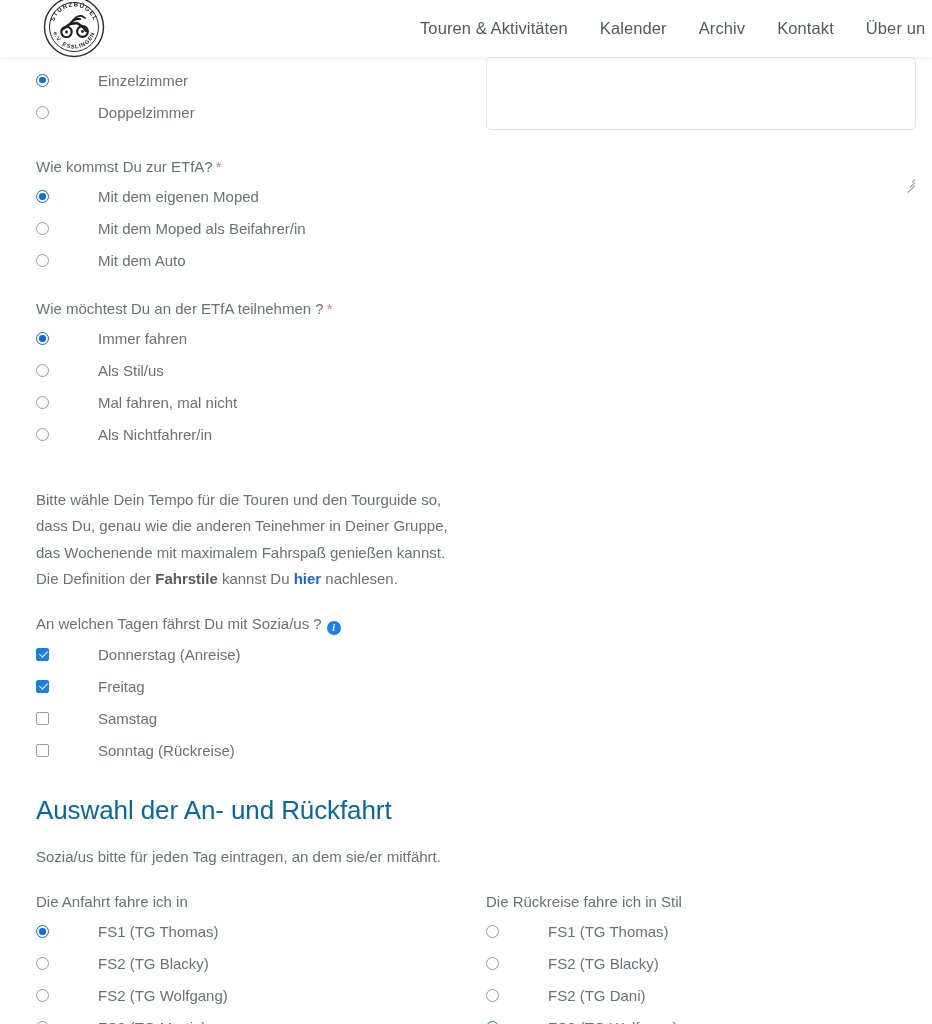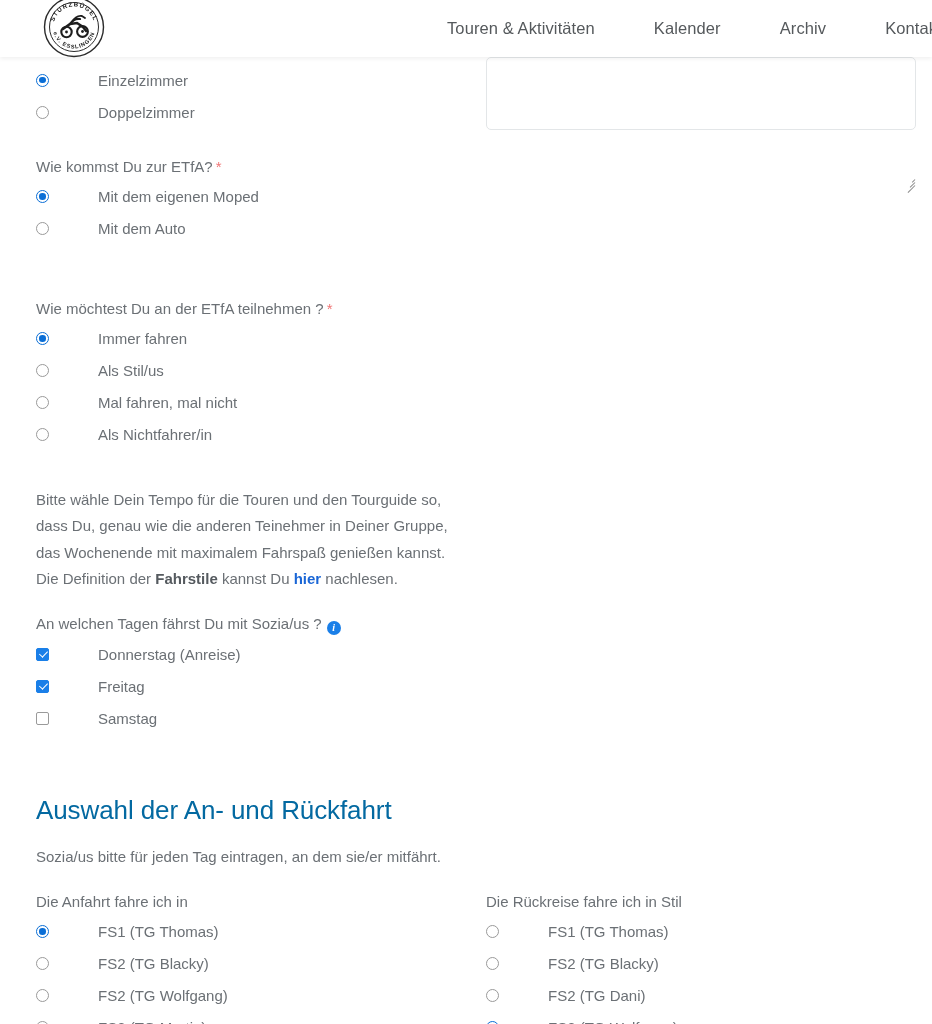--- a/index.html
+++ b/index.html
@@ -36,21 +36,20 @@
     align-items: center;
     gap: 32px;
     white-space: nowrap;
   }
   .nav-link {
     font-size: 16.5px;
     color: #55595c;
     text-decoration: none;
     letter-spacing: 0.1px;
     cursor: pointer;
-    margin-left: 27px;
   }
 
   
   .page {
     position: absolute;
     top: 57px; left: 0;
     width: 932px;
     height: 967px;
     background: #ffffff;
     overflow: hidden;
@@ -272,20 +271,24 @@
   <div class="col-left" style="top: 100px;">
     <p class="field-label">
       <span>Wie kommst Du zur ETfA?</span><span class="req-star">*</span>
     </p>
     <label class="opt-row">
       <span class="radio checked"></span>
       <span class="opt-label">Mit dem eigenen Moped</span>
     </label>
     <label class="opt-row">
       <span class="radio"></span>
+      <span class="opt-label">Mit dem Moped als Beifahrer/in</span>
+    </label>
+    <label class="opt-row">
+      <span class="radio"></span>
       <span class="opt-label">Mit dem Auto</span>
     </label>
   </div>
 
   <div class="col-left" style="top: 242px;">
     <p class="field-label">
       <span>Wie möchtest Du an der ETfA teilnehmen ?</span><span class="req-star">*</span>
     </p>
     <label class="opt-row">
       <span class="radio checked"></span>
@@ -323,20 +326,24 @@
       <span class="opt-label">Donnerstag (Anreise)</span>
     </label>
     <label class="opt-row">
       <span class="checkbox checked"></span>
       <span class="opt-label">Freitag</span>
     </label>
     <label class="opt-row">
       <span class="checkbox"></span>
       <span class="opt-label">Samstag</span>
     </label>
+    <label class="opt-row">
+      <span class="checkbox"></span>
+      <span class="opt-label">Sonntag (Rückreise)</span>
+    </label>
   </div>
 
   <div class="col-left" style="top: 738px; width: 600px;">
     <h2 class="section-heading">Auswahl der An- und Rückfahrt</h2>
     <p class="section-sub" style="margin-top: 20px;">Sozia/us bitte für jeden Tag eintragen, an dem sie/er mitfährt.</p>
   </div>
 
   <div class="col-left" style="top: 835px;">
     <p class="field-label">Die Anfahrt fahre ich in</p>
     <label class="opt-row">

